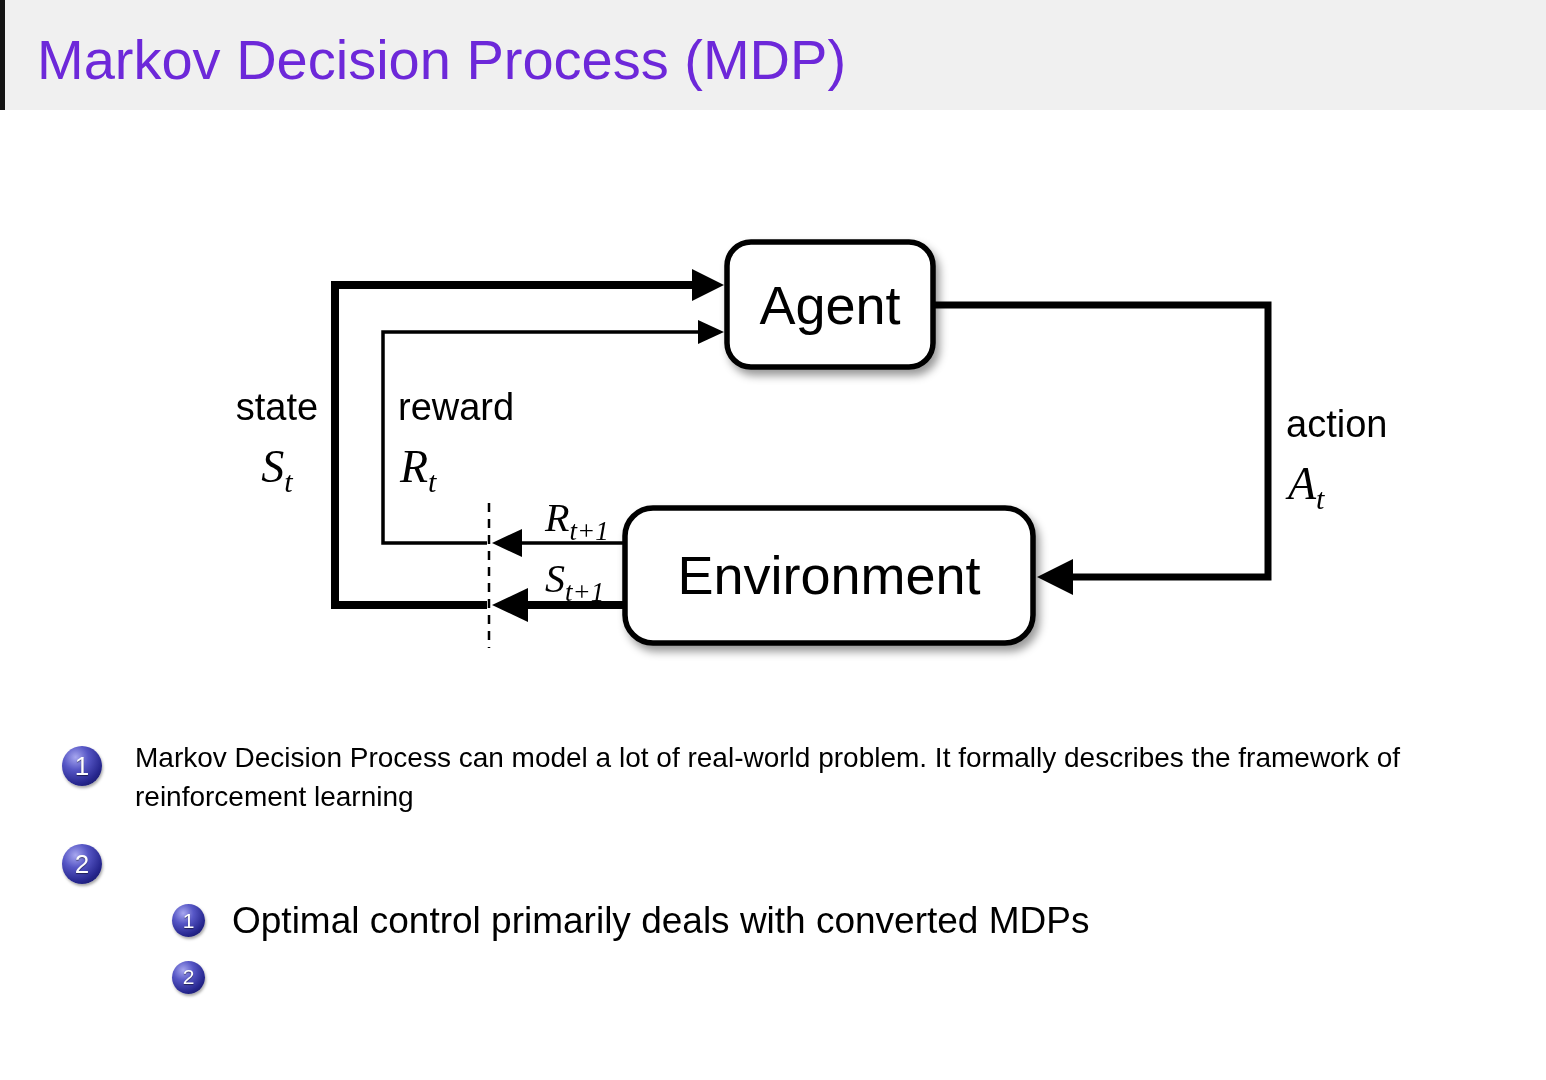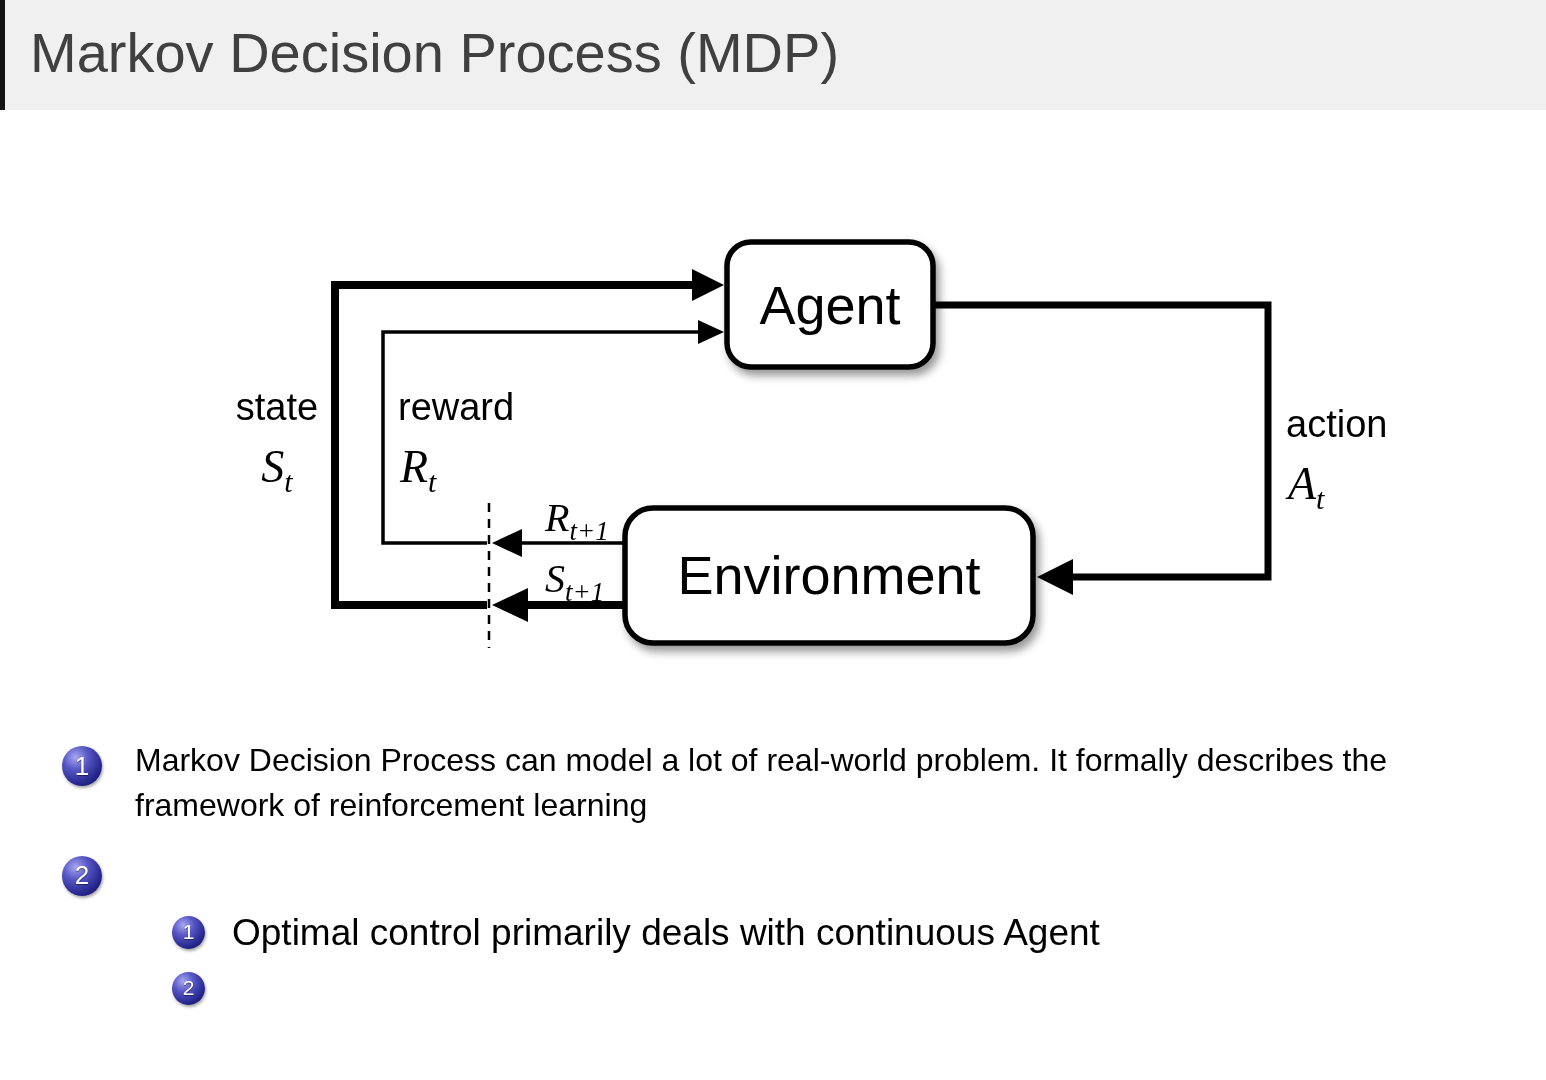--- a/index.html
+++ b/index.html
@@ -18,26 +18,26 @@
     top:0;left:0;
     width:1546px;height:110px;
     background:#f0f0f0;
   }
   .titlebar .edge{
     position:absolute;left:0;top:0;
     width:5px;height:110px;
     background:#141414;
   }
   .titlebar h1{
-    margin:0;
+    margin:7px;
     padding:20px 0 0 30px;
     font-size:56px;
     font-weight:normal;
     letter-spacing:0px;
-    color:#404040;
+    color:#6d28d9;
   }
   
   svg.diagram{position:absolute;left:0;top:0;}
   
   .bullets{
     position:absolute;
     left:62px;
     top:738px;
     width:1446px;
   }
@@ -50,21 +50,21 @@
     border-radius:50%;
     background:radial-gradient(circle at 34% 28%, #a7a7ef 0%, #5757c6 32%, #27278f 68%, #0d0d4a 100%);
     box-shadow:1px 2px 3px rgba(0,0,0,0.35);
     color:#fff;
     display:flex;align-items:center;justify-content:center;
     font-size:26px;
     text-shadow:0 1px 1px rgba(0,0,0,0.5);
   }
   .item .text{
     margin-left:33px;
-    font-size:32px;
+    font-size:28px;
     line-height:1.4;
     max-width:1400px;
   }
   .sublist{margin:14px 0 0 110px;}
   .subitem{display:flex;align-items:flex-start;}
   .subitem + .subitem{margin-top:10px;}
   .ball.small{
     width:33px;height:33px;
     margin-top:6px;
     font-size:21px;
@@ -141,21 +141,21 @@
       <div class="ball">
         <span>2</span>
       </div>
     </div>
 
     <div class="sublist">
       <div class="subitem">
         <div class="ball small">
           <span>1</span>
         </div>
-        <div class="text">Optimal control primarily deals with continuous Agent</div>
+        <div class="text">Optimal control primarily deals with converted MDPs</div>
       </div>
       <div class="subitem">
         <div class="ball small">
           <span>2</span>
         </div>
       </div>
     </div>
 
   </div>
 </div>

